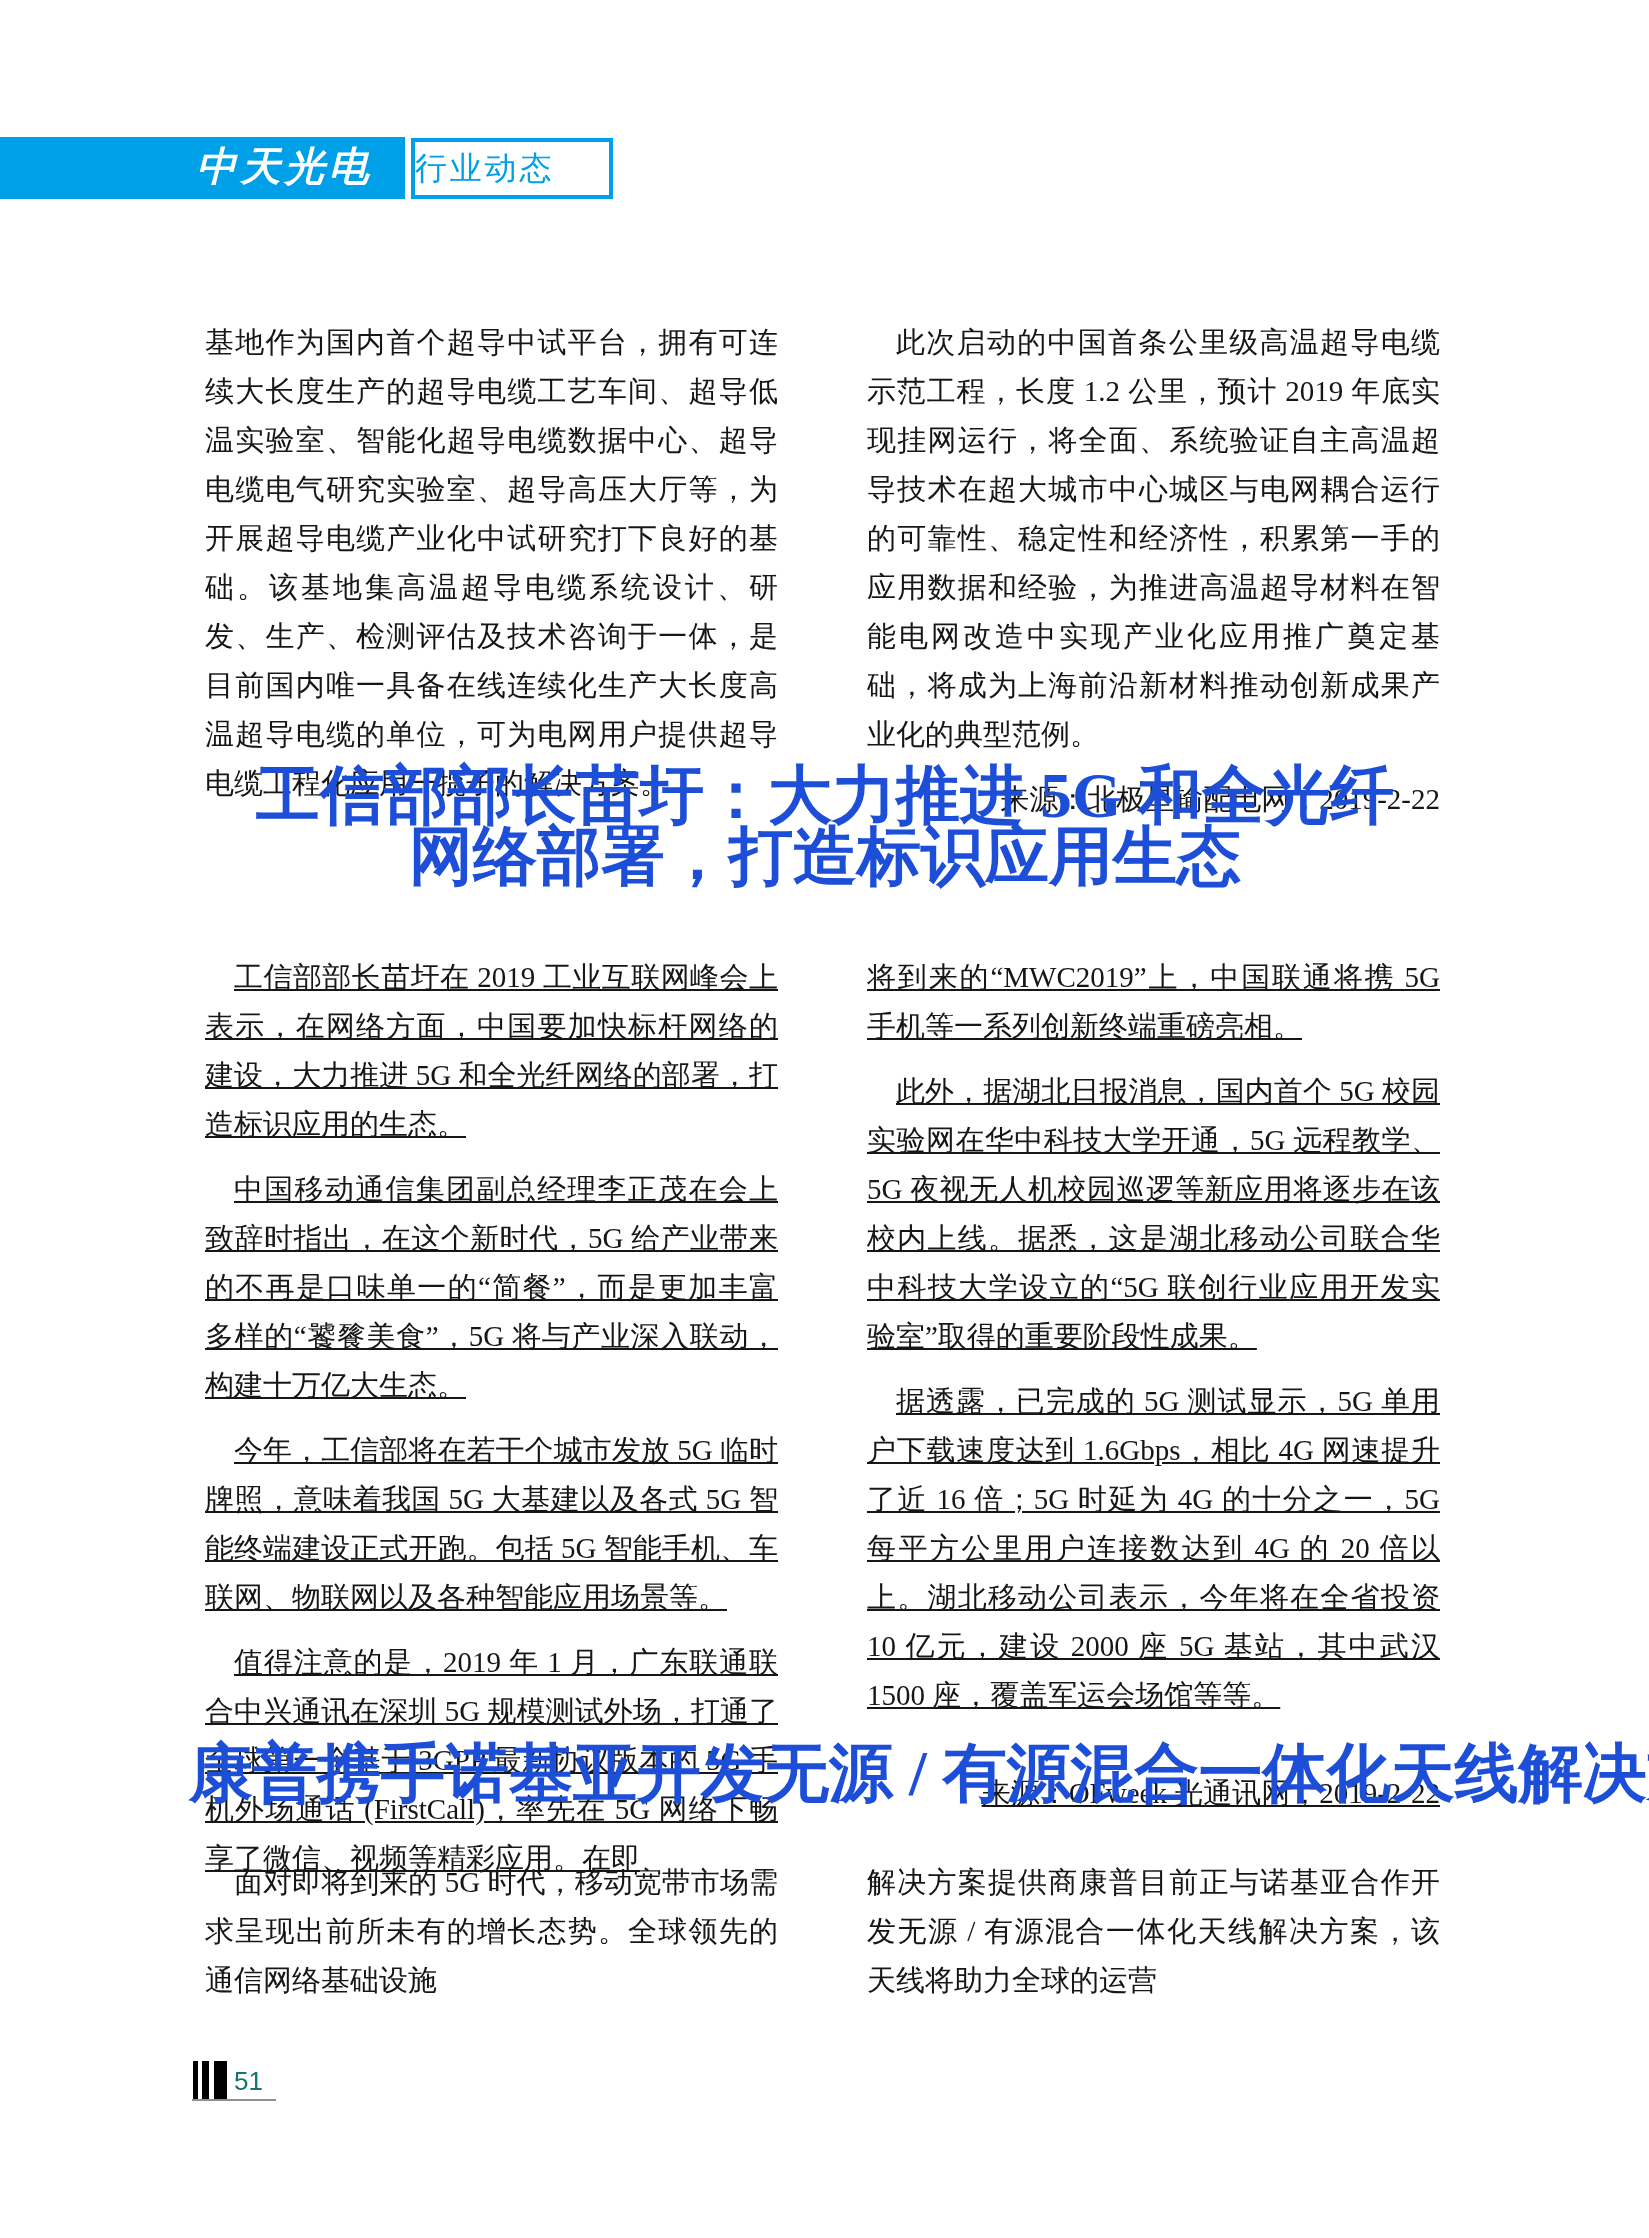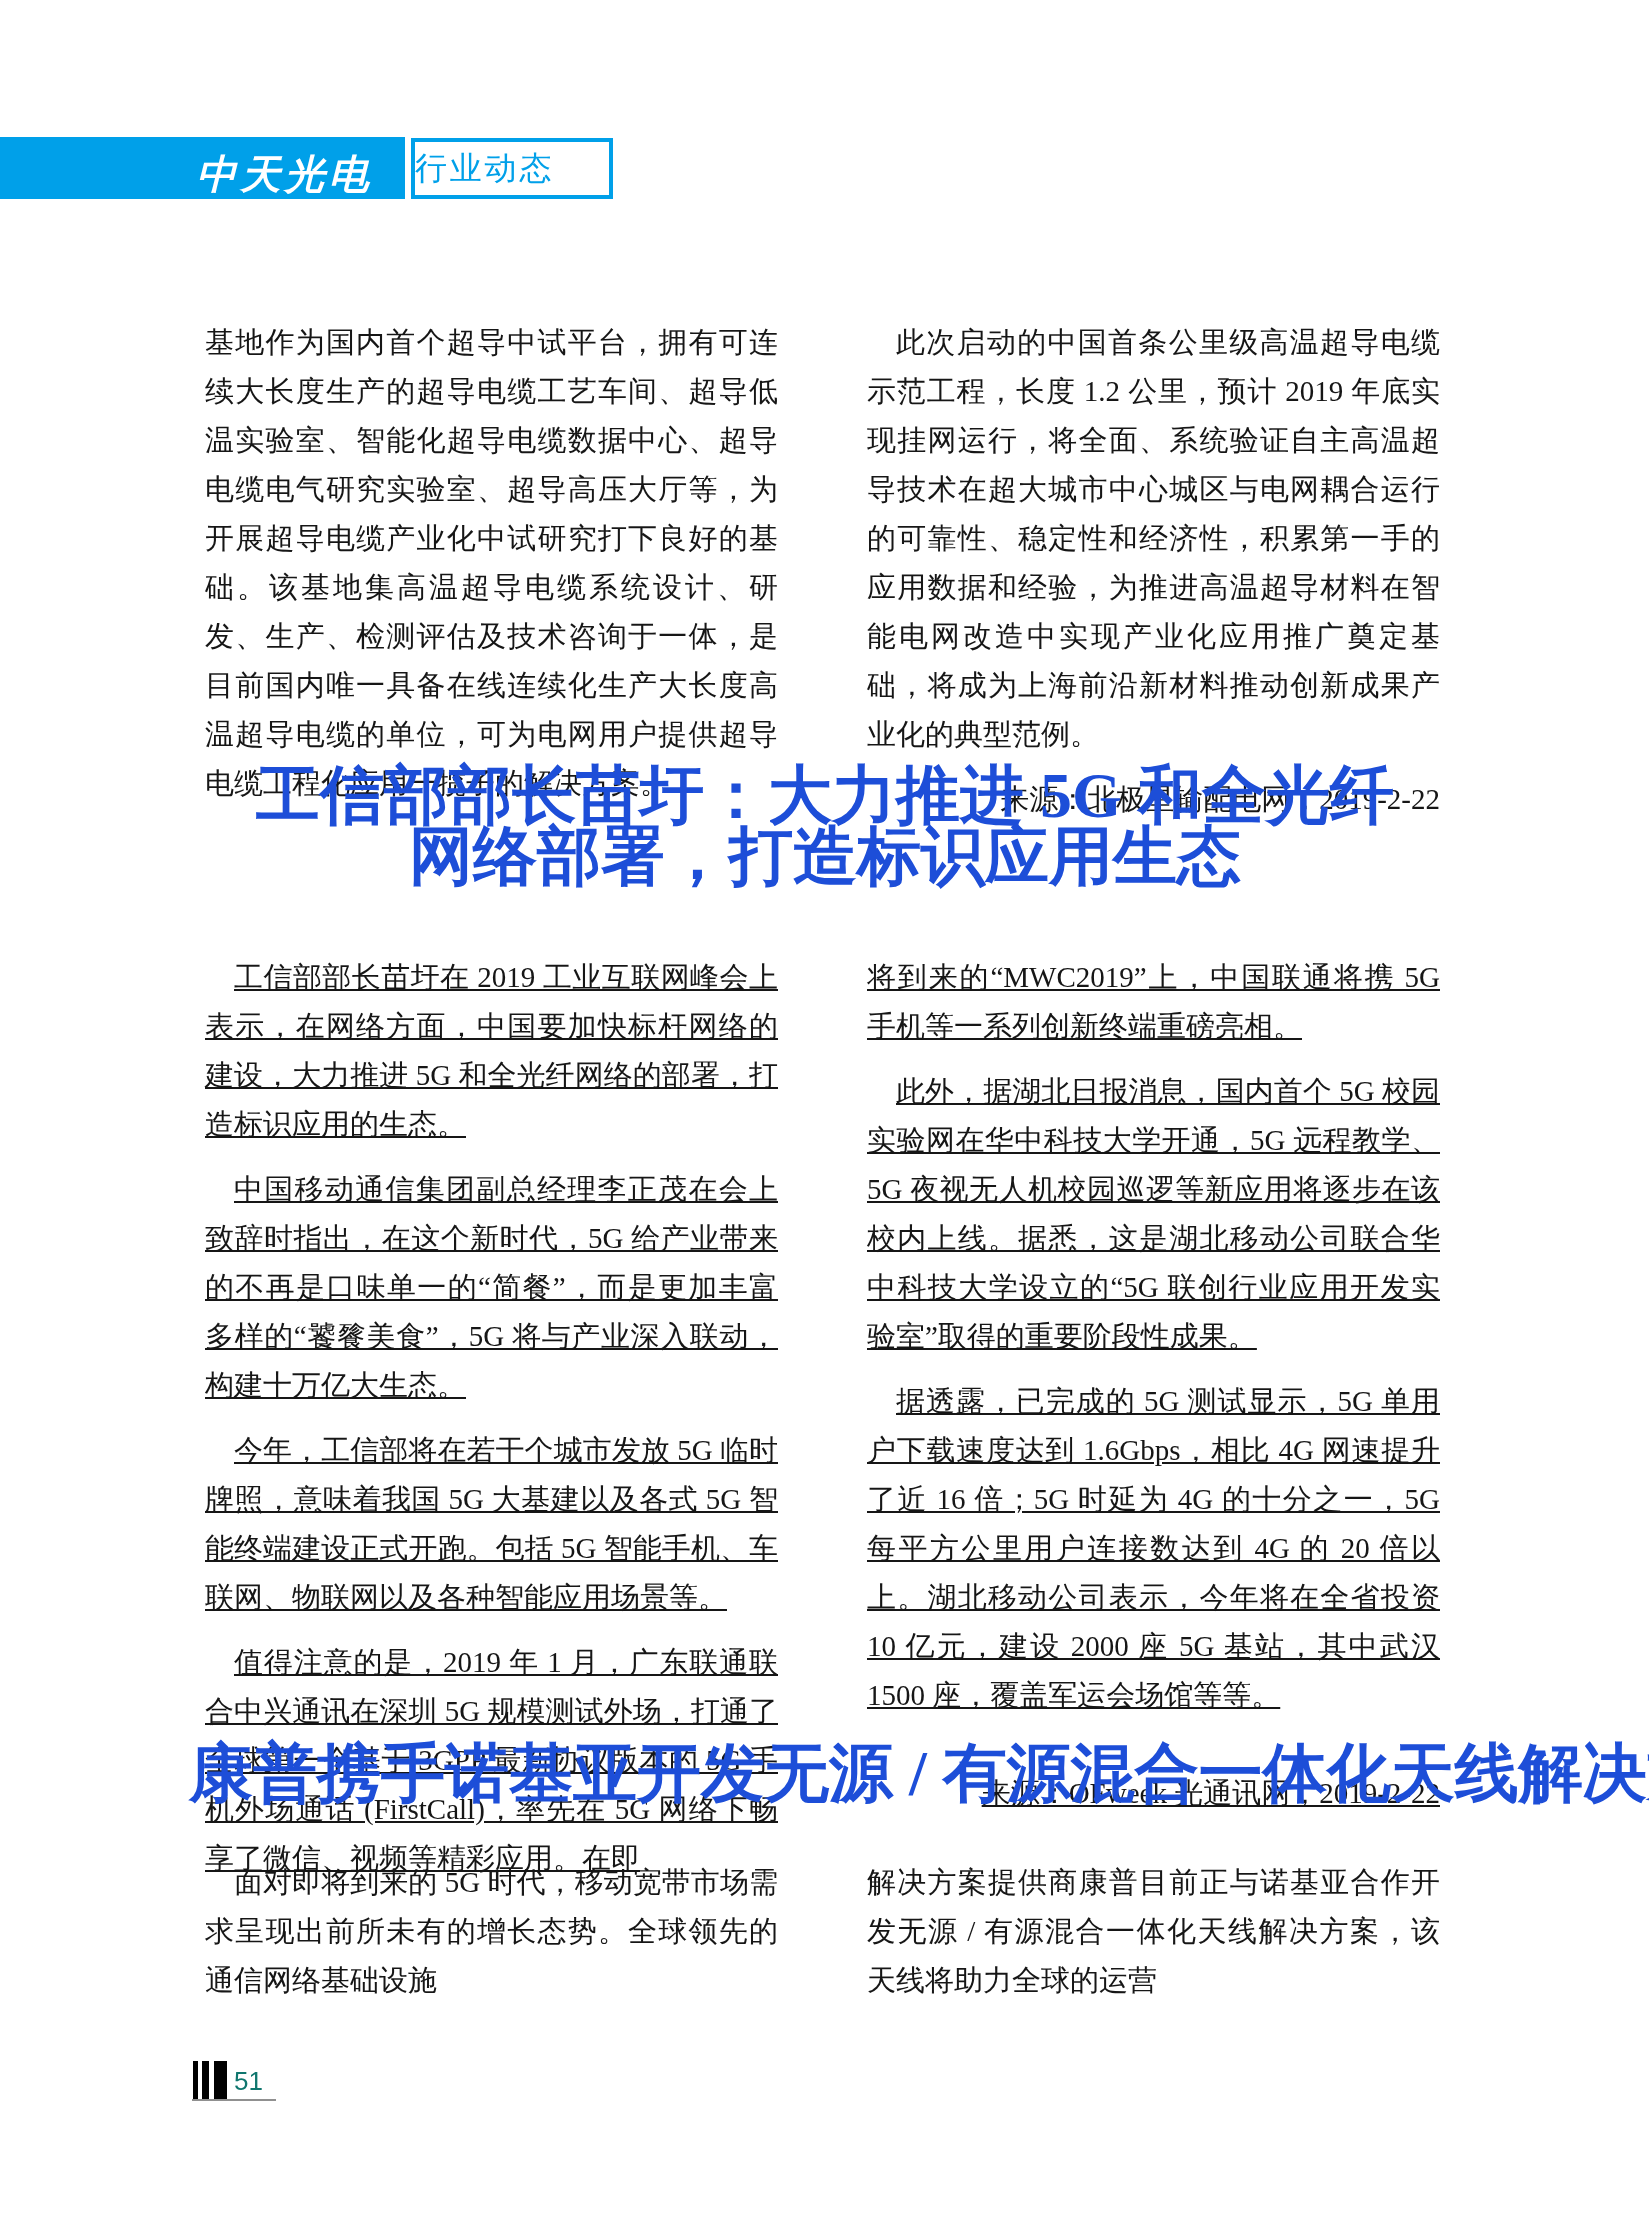--- a/index.html
+++ b/index.html
@@ -23,21 +23,20 @@
     position: absolute;
     right: 32px; top: 50%;
     transform: translateY(-52%);
     color: #ffffff;
     font-family: "DejaVu Serif", "Liberation Serif", serif;
     font-style: italic;
     font-weight: bold;
     font-size: 40px;
     letter-spacing: 4.2px;
     white-space: nowrap;
-    margin-top: 8px;
   }
   .tag-box {
     position: absolute;
     left: 411px; top: 138px;
     width: 202px; height: 61px;
     box-sizing: border-box;
     border: 4.2px solid #00A0E9;
     background: #ffffff;
     display: flex;
     align-items: center;

